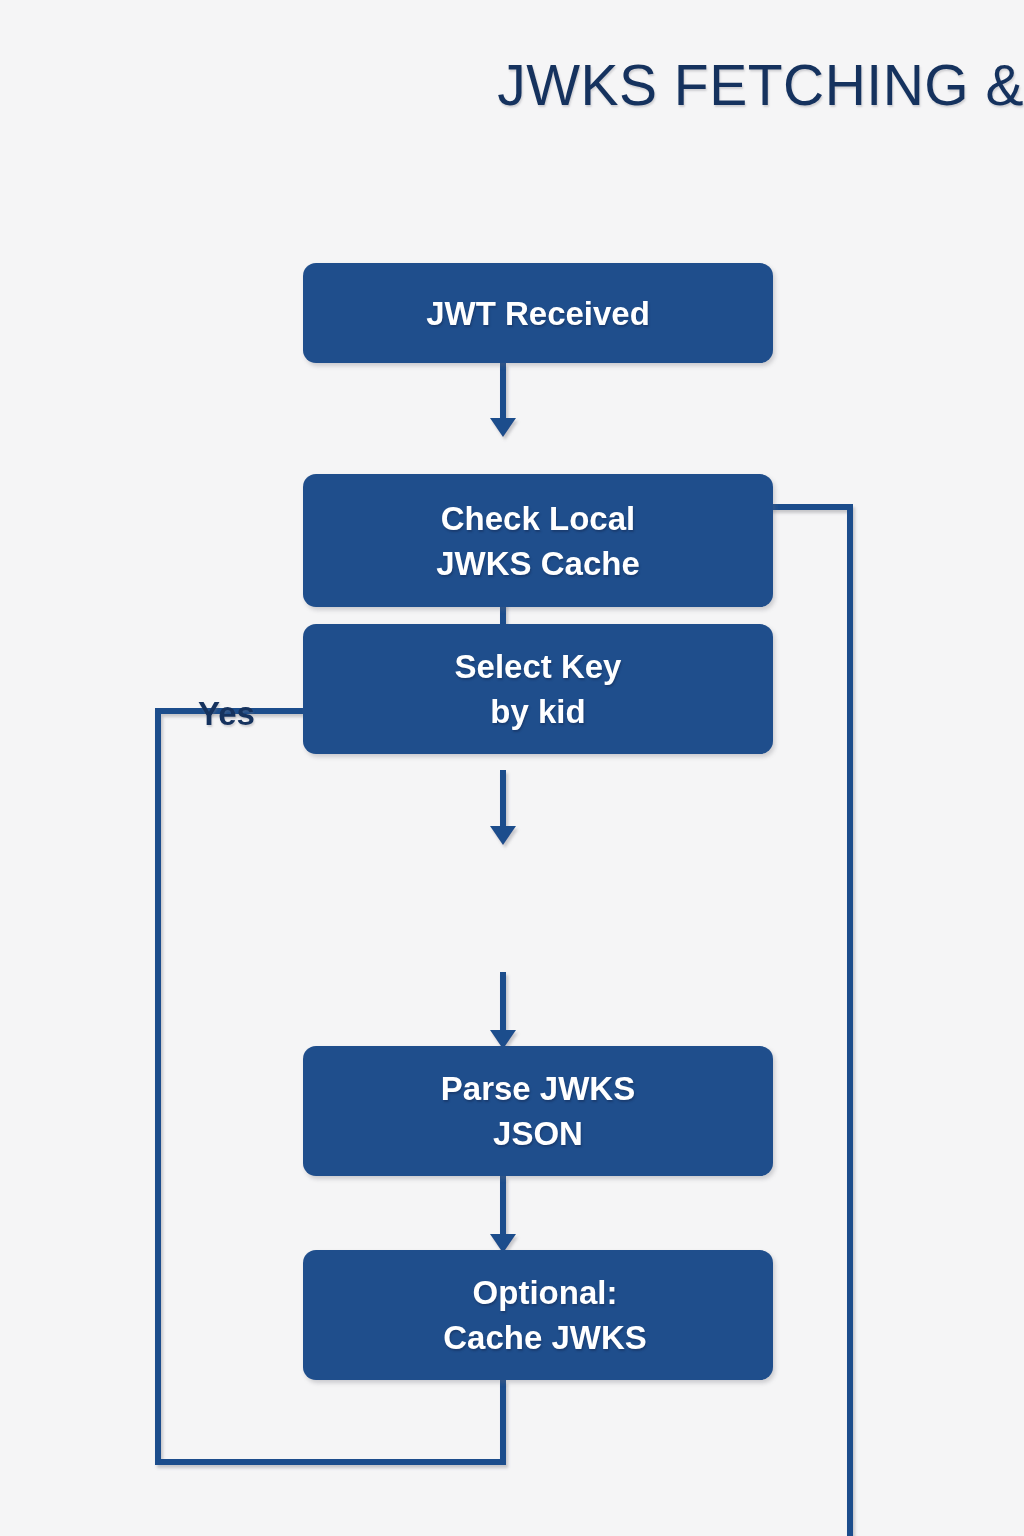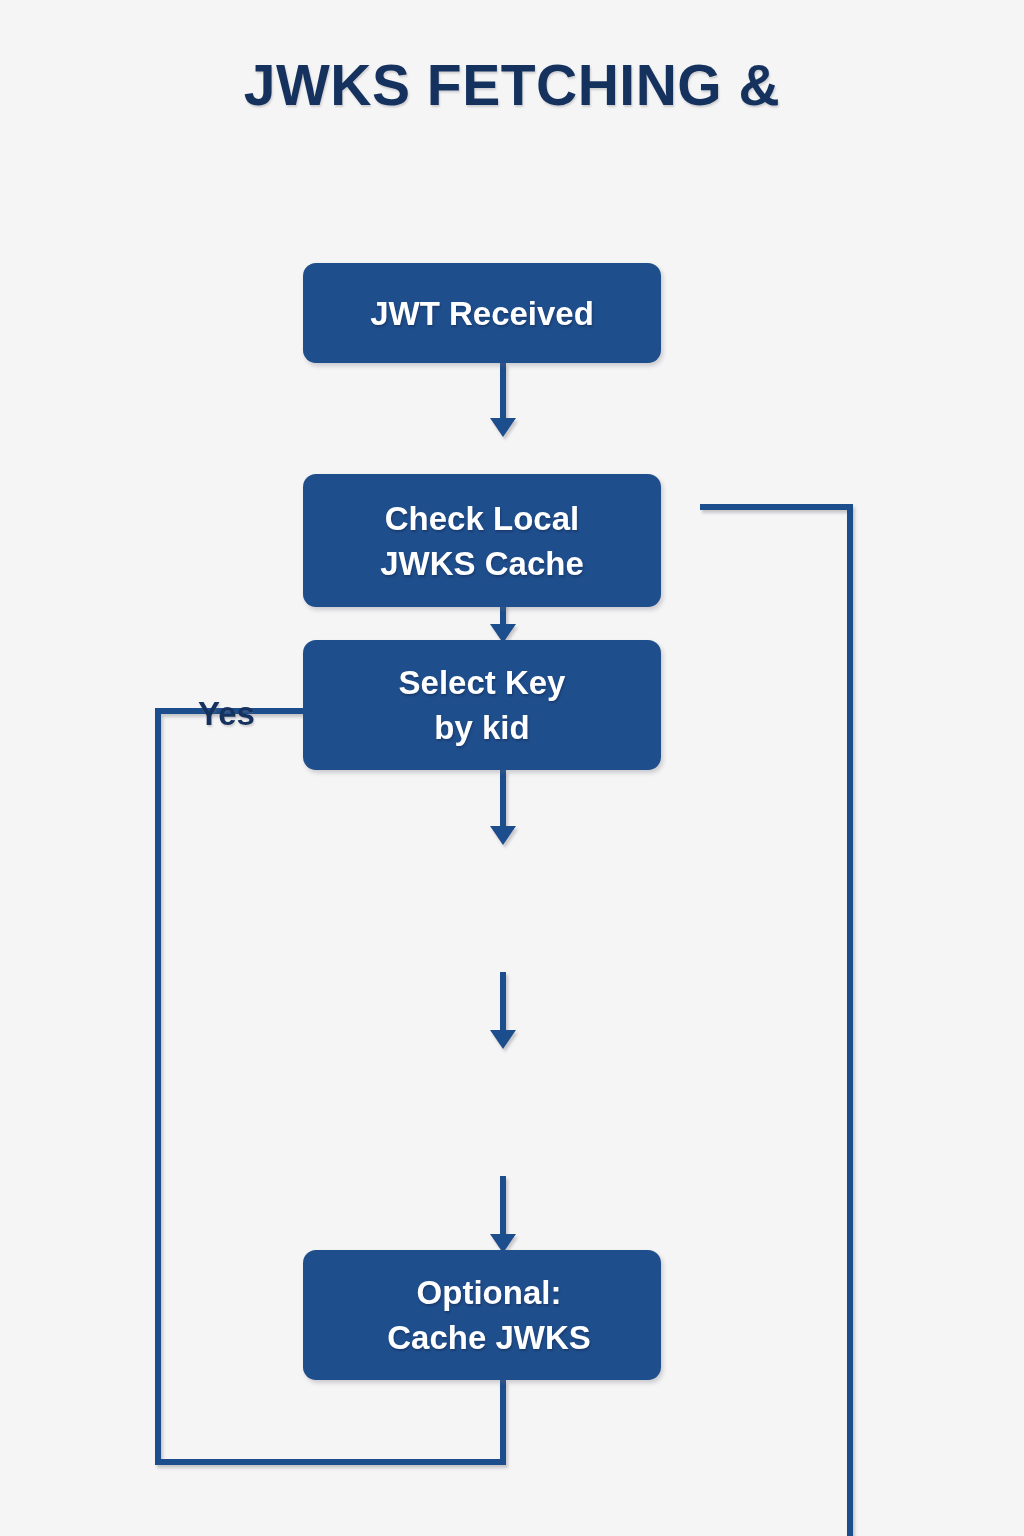--- a/index.html
+++ b/index.html
@@ -24,36 +24,36 @@
     top: 0;
     width: 1024px;
     height: 1536px;
     pointer-events: none;
   }
   .title {
     position: absolute;
     left: 0;
     top: 50px;
     width: 1024px;
-    text-align: center;
+    text-align: right;
     color: #15325e;
-    font-weight: bold;
+    font-weight: normal;
     font-size: 57px;
     line-height: 71px;
     letter-spacing: 0.5px;
     text-shadow: 1px 2px 2px rgba(120,120,130,0.30);
   }
   .title .line {
     display: block;
     white-space: nowrap;
   }
   .node {
     position: absolute;
     left: 303px;
-    width: 358px;
+    width: 470px;
     box-sizing: border-box;
     background: #1f4e8c;
     border-radius: 13px;
     display: flex;
     align-items: center;
     justify-content: center;
     color: #ffffff;
     font-weight: bold;
     font-size: 33px;
     line-height: 45px;
@@ -129,26 +129,30 @@
 
   <div class="node" style="top:263px; height:100px;">
     <span class="label">JWT Received</span>
   </div>
 
   <div class="node" style="top:434px; height:133px;margin-top:40px;">
     <span class="label">Check Local
 JWKS Cache</span>
   </div>
 
-  <div class="node" style="top:640px; height:130px;">
+  <div class="node" style="top:624px; height:130px;">
     <span class="label">Select Key
 by kid</span>
   </div>
 
 
+  <div class="node" style="top:1046px; height:130px;">
+    <span class="label">Parse JWKS
+JSON</span>
+  </div>
 
   <div class="node" style="top:1250px; height:130px;padding-left:14px;">
     <span class="label">Optional:
 Cache JWKS</span>
   </div>
 
   <div class="edge-label" style="left:198px; top:660px;margin-top:35px;">Yes</div>
 
 </div>
 

